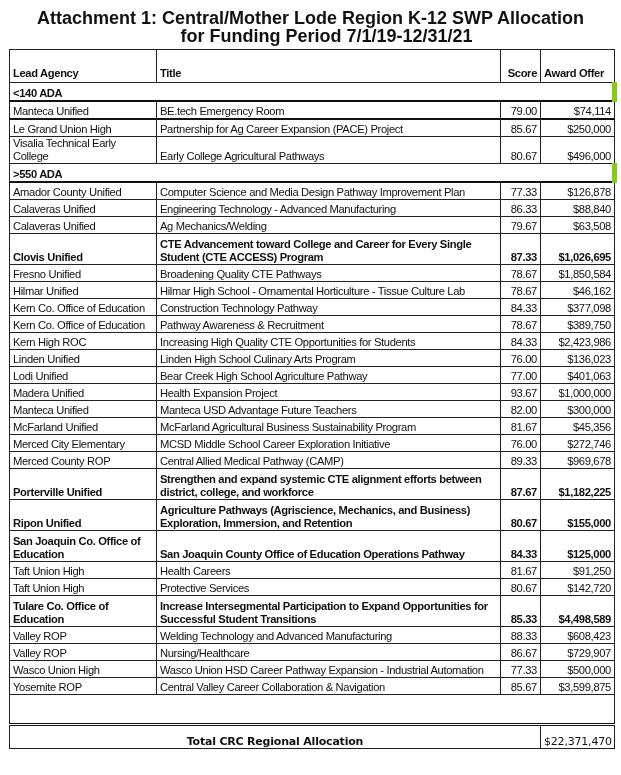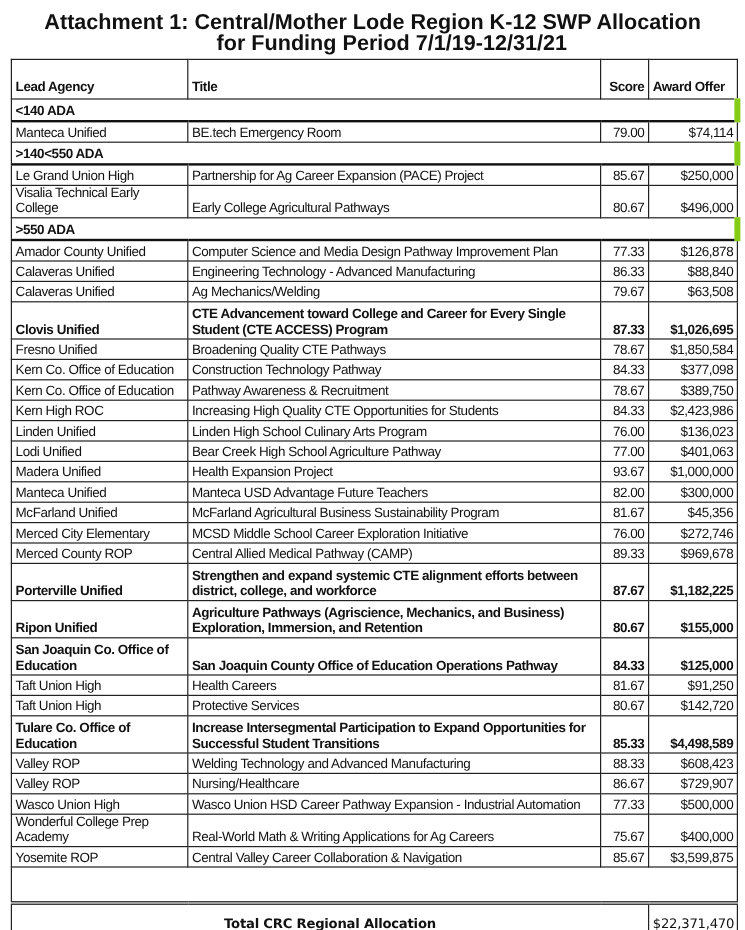--- a/index.html
+++ b/index.html
@@ -45,23 +45,20 @@
   <tbody id="tbody">
       <tr class="sec">
         <td colspan="4">&lt;140 ADA</td>
       </tr>
       <tr class="row thick-top">
         <td class="wrap">Manteca Unified</td>
         <td class="wrap">BE.tech Emergency Room</td>
         <td class="num">79.00</td>
         <td class="num">$74,114</td>
       </tr>
-      <tr class="sec">
-        <td colspan="4">&gt;140&lt;550 ADA</td>
-      </tr>
       <tr class="row thick-top">
         <td class="wrap">Le Grand Union High</td>
         <td class="wrap">Partnership for Ag Career Expansion (PACE) Project</td>
         <td class="num">85.67</td>
         <td class="num">$250,000</td>
       </tr>
       <tr class="row">
         <td class="wrap">Visalia Technical Early College</td>
         <td class="wrap">Early College Agricultural Pathways</td>
         <td class="num">80.67</td>
@@ -94,20 +91,26 @@
         <td class="num">87.33</td>
         <td class="num">$1,026,695</td>
       </tr>
       <tr class="row">
         <td class="wrap">Fresno Unified</td>
         <td class="wrap">Broadening Quality CTE Pathways</td>
         <td class="num">78.67</td>
         <td class="num">$1,850,584</td>
       </tr>
       <tr class="row">
+        <td class="wrap">Hilmar Unified</td>
+        <td class="wrap">Hilmar High School - Ornamental Horticulture - Tissue Culture Lab</td>
+        <td class="num">78.67</td>
+        <td class="num">$46,162</td>
+      </tr>
+      <tr class="row">
         <td class="wrap">Kern Co. Office of Education</td>
         <td class="wrap">Construction Technology Pathway</td>
         <td class="num">84.33</td>
         <td class="num">$377,098</td>
       </tr>
       <tr class="row">
         <td class="wrap">Kern Co. Office of Education</td>
         <td class="wrap">Pathway Awareness &amp; Recruitment</td>
         <td class="num">78.67</td>
         <td class="num">$389,750</td>
@@ -208,26 +211,20 @@
         <td class="num">86.67</td>
         <td class="num">$729,907</td>
       </tr>
       <tr class="row">
         <td class="wrap">Wasco Union High</td>
         <td class="wrap">Wasco Union HSD Career Pathway Expansion - Industrial Automation</td>
         <td class="num">77.33</td>
         <td class="num">$500,000</td>
       </tr>
       <tr class="row">
-        <td class="wrap">Wonderful College Prep Academy</td>
-        <td class="wrap">Real-World Math &amp; Writing Applications for Ag Careers</td>
-        <td class="num">75.67</td>
-        <td class="num">$400,000</td>
-      </tr>
-      <tr class="row">
         <td class="wrap">Yosemite ROP</td>
         <td class="wrap">Central Valley Career Collaboration &amp; Navigation</td>
         <td class="num">85.67</td>
         <td class="num">$3,599,875</td>
       </tr>
       <tr class="blank">
         <td colspan="4"></td>
       </tr>
       <tr class="total">
         <td colspan="3" class="lbl">Total CRC Regional Allocation</td>

